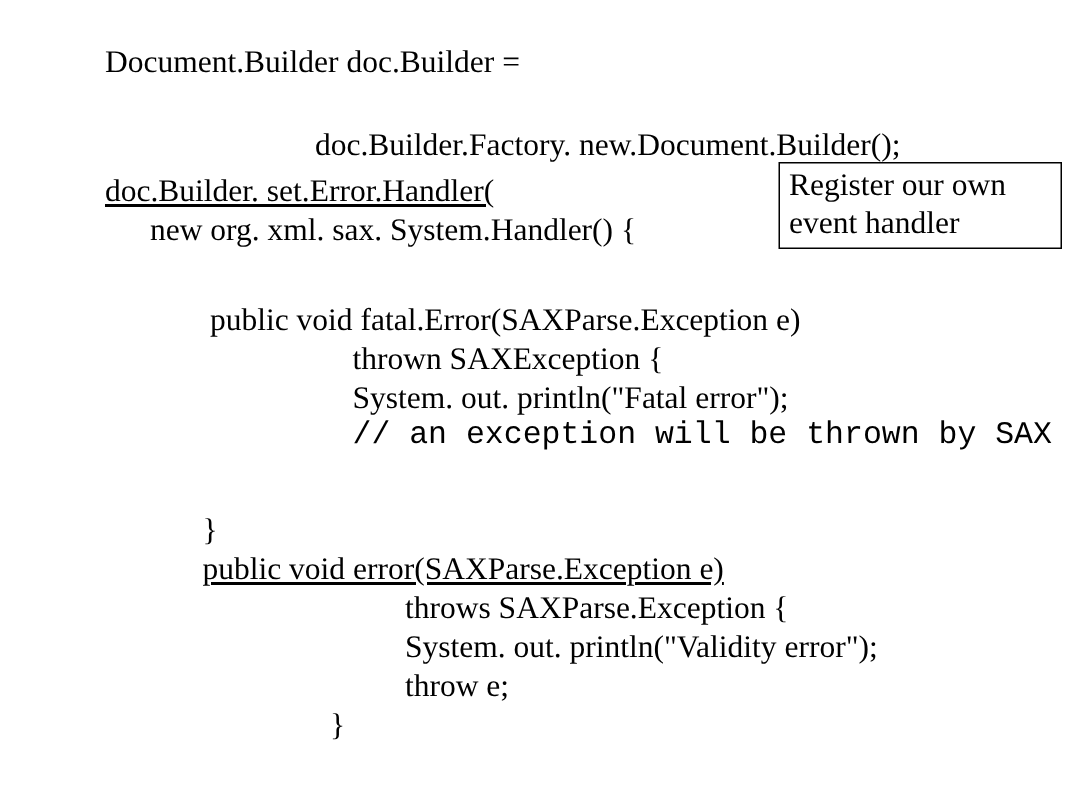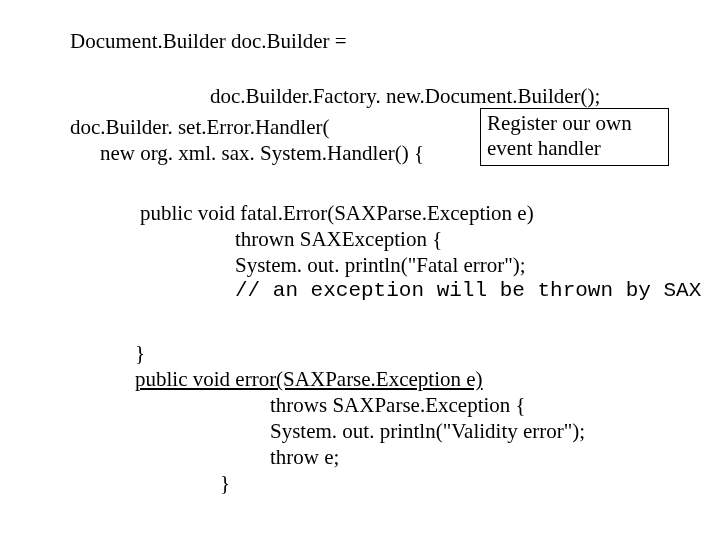--- a/index.html
+++ b/index.html
@@ -22,31 +22,32 @@
   .txt {
     position: absolute;
     white-space: pre;
   }
   .callout {
     position: absolute;
     border: 1px solid #000;
     background: #fff;
     padding: 2px 6px 4px 6px;
     line-height: 1.2;
+    margin-left: 39px;
   }
 </style>
 </head>
 <body>
 
 <div class="slide">
 
   <div class="txt" style="left:70px; top:28px;">Document.Builder doc.Builder =</div>
   <div class="txt" style="left:210px; top:54px;margin-top:29px;">doc.Builder.Factory. new.Document.Builder();</div>
 
-  <div class="txt" style="left:70px; top:114px;">doc.Builder. set.Error.Handler(</div>
+  <div class="txt" style="left:70px; top:114px;text-decoration:underline;">doc.Builder. set.Error.Handler(</div>
   <div class="txt" style="left:100px; top:140px;">new org. xml. sax. System.Handler() {</div>
 
   <div class="callout" style="left:480px; top:108px; width:175px;">
     <div>Register our own</div>
     <div>event handler</div>
   </div>
 
   <div class="txt" style="left:140px; top:200px;">public void fatal.Error(SAXParse.Exception e)</div>
   <div class="txt" style="left:235px; top:226px;">thrown SAXException {</div>
   <div class="txt" style="left:235px; top:252px;">System. out. println("Fatal error");</div>

